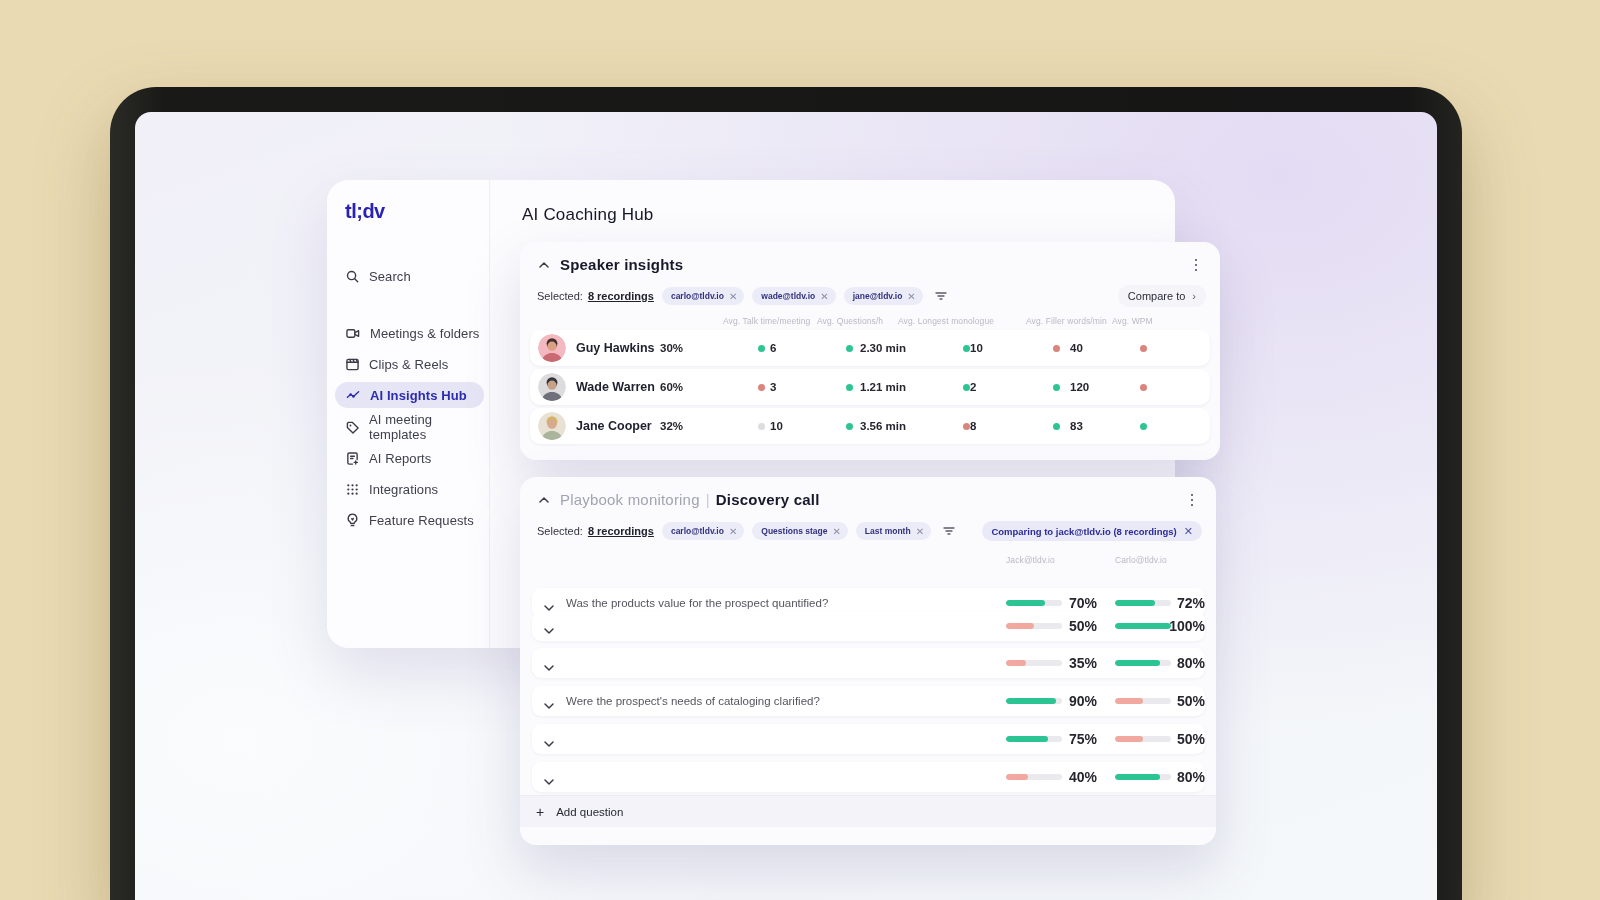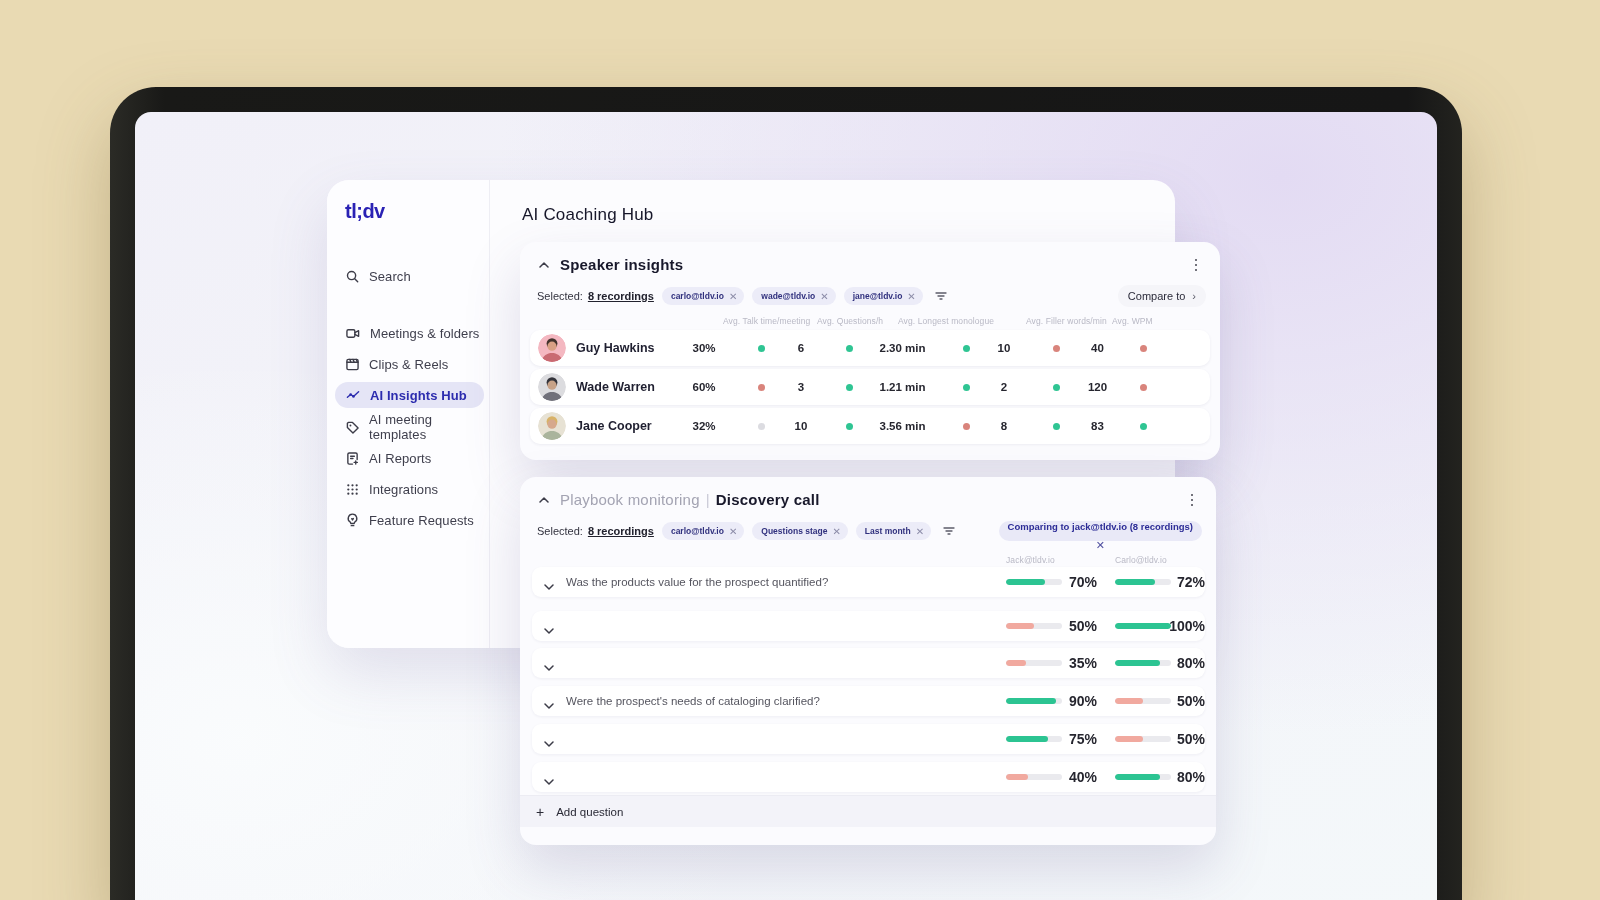--- a/index.html
+++ b/index.html
@@ -51,31 +51,31 @@
   .sel-label { font-size:11px; color:#33333f; }
   .sel-count { font-size:11px; font-weight:bold; color:#22222e; text-decoration:underline; cursor:pointer; margin-left:-3px; }
   .chip { height:18px; border-radius:9px; background:#ececf8; display:inline-flex; align-items:center; gap:5px;
     padding:0 7px 0 9px; font-size:8.5px; font-weight:bold; color:#31317e; cursor:default; }
   .chip .x { font-size:10px; color:#8c8ca8; font-weight:400; cursor:pointer; }
   .filter-icon { margin-left:4px; cursor:pointer; display:flex; align-items:center; }
   .compare-btn { margin-left:auto; display:flex; align-items:center; gap:7px; background:#f5f5f9;
     border-radius:14px; padding:5px 10px; font-size:11px; color:#2b2b3a; cursor:pointer; }
   .chev-right { color:#5a5a68; font-size:11px; }
   .comparing-chip { margin-left:auto; height:20px; border-radius:10px; background:#e9e9f7; display:inline-flex;
-    align-items:center; gap:7px; padding:0 9px; font-size:9.5px; font-weight:bold; color:#2c2c96;flex-direction:column; }
+    align-items:center; gap:7px; padding:0 9px; font-size:9.5px; font-weight:bold; color:#2c2c96; }
   .comparing-chip .x { color:#5050a0; font-size:11px; font-weight:400; cursor:pointer; }
 
   .col-head { position:absolute; font-size:8.5px; color:#b9b9c5; letter-spacing:.1px; }
 
   
   .srow { position:absolute; left:10px; width:680px; height:36px; background:#ffffff; border-radius:10px;
     box-shadow:0 1px 3px rgba(40,40,90,.07); }
   .srow .avatar { position:absolute; left:8px; top:4px; width:28px; height:28px; border-radius:50%; }
   .srow .name { position:absolute; left:46px; top:0; line-height:36px; font-size:12.5px; font-weight:600; color:#1f1f30; }
-  .mv { position:absolute; top:0; line-height:36px; font-size:11.5px; font-weight:600; color:#26262f; text-align:center; }
+  .mv { position:absolute; top:0; line-height:36px; font-size:11.5px; font-weight:600; color:#26262f; text-align:left; }
   .mv.c1 { left:130px; width:88px; } .mv.c2 { left:240px; width:62px; } .mv.c3 { left:330px; width:85px; }
   .mv.c4 { left:440px; width:68px; } .mv.c5 { left:540px; width:55px; }
   .dot { position:absolute; top:14.5px; width:7px; height:7px; border-radius:50%; }
   .dot.d1 { left:228px; } .dot.d2 { left:316px; } .dot.d3 { left:433px; } .dot.d4 { left:523px; } .dot.d5 { left:610px; }
 
   
   .qrow { position:absolute; left:12px; width:673px; height:30px; background:#ffffff; border-radius:9px;
     box-shadow:0 1px 3px rgba(40,40,90,.06); }
   .qrow .qcaret { position:absolute; left:12px; top:9px; cursor:pointer; }
   .qrow .qtext { position:absolute; left:34px; top:0; line-height:30px; font-size:11.5px; color:#55555f; }
@@ -342,21 +342,21 @@
           </span>
           <span class="comparing-chip">
             <span>Comparing to jack@tldv.io (8 recordings)</span>
             <span class="x">✕</span>
           </span>
         </div>
 
         <span class="col-head" style="left:486px; top:78px">Jack@tldv.io</span>
         <span class="col-head" style="left:595px; top:78px">Carlo@tldv.io</span>
 
-        <div class="qrow" style="top:90px">
+        <div class="qrow" style="top:111px">
           <span class="qcaret">
             <svg width="10" height="6" viewBox="0 0 10 6">
                 <path class="st" d="M1 1 L5 5 L9 1"></path>
               </svg>
           </span>
           <span class="qtext">Was the products value for the prospect quantified?</span>
           <span class="bar b1">
               <span class="fill" style="width: 70%; background: rgb(44, 196, 146);"></span>
             </span>
           <span class="pct p1">70%</span>

